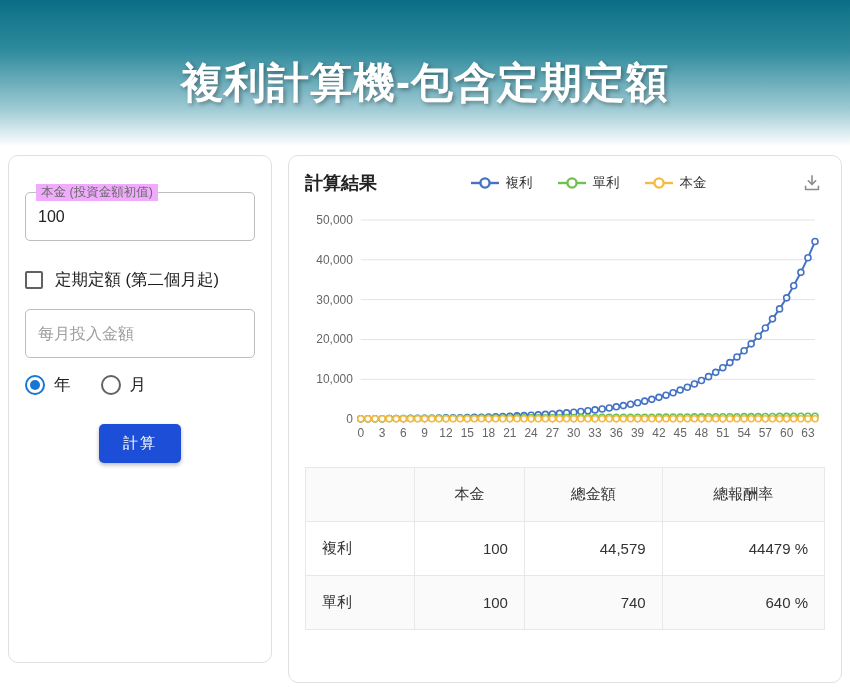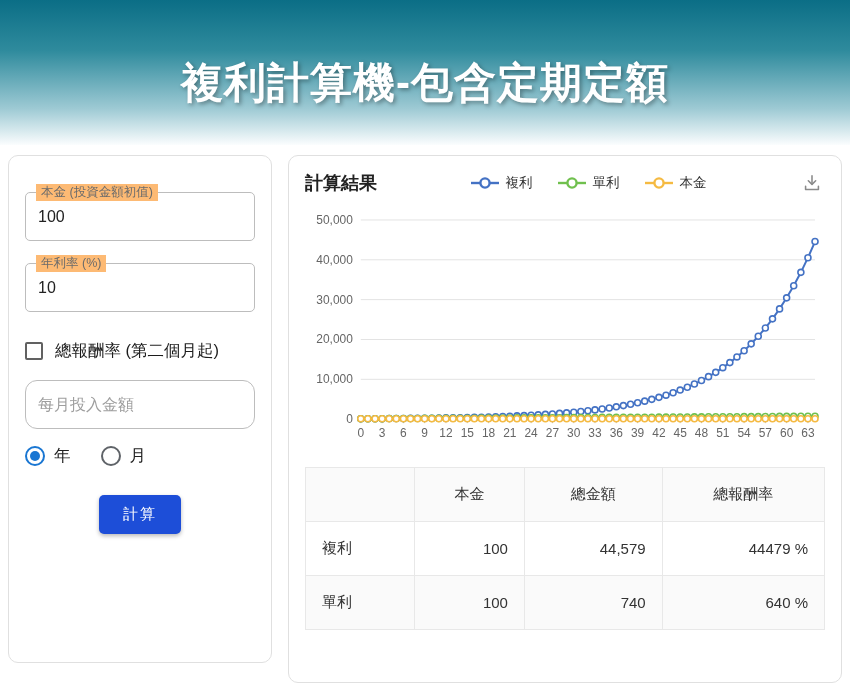--- a/index.html
+++ b/index.html
@@ -22,30 +22,30 @@
   }
   
   .content { display:flex; gap:16px; padding:10px 8px 0; align-items:flex-start; }
   .card { border:1px solid #e0e0e0; border-radius:10px; background:#fff; }
   .card-left { width:264px; padding:14px 16px 22px; min-height:508px; }
   .card-right { flex:1; padding:14px 16px 8px; min-height:528px; }
   
   .form-title { margin:4px 0 4px; font-size:23px; font-weight:bold; color:#111; }
   .field { position:relative; border:1px solid #bdbdbd; border-radius:5px; margin-top:22px; }
   .field label {
-    position:absolute; top:-9px; left:10px; background:#fdba74; padding:0 5px;
+    position:absolute; top:-9px; left:10px; background:#f0abfc; padding:0 5px;
     font-size:12.5px; color:#6b6b6b; white-space:nowrap;
   }
   .field input {
     width:100%; border:0; outline:none; background:transparent;
     padding:15px 12px 14px; font-size:16px; color:#222; border-radius:5px;
     font-family:inherit;
   }
   .field input::placeholder { color:#9e9e9e; }
-  .field.no-label { margin-top:18px;border-radius:12px; }
+  .field.no-label { margin-top:18px; }
   .checkbox-row {
     margin-top:28px; display:flex; align-items:center; gap:12px;
     font-size:16.5px; color:#1c1c1c; cursor:pointer;
   }
   .checkbox-box {
     width:18px; height:18px; border:2px solid #616161; border-radius:2px;
     flex:0 0 auto; background:#fff;
   }
   .freq-label { margin-top:22px; font-size:15px; color:#5f6368; }
   .radio-row { margin-top:16px; display:flex; gap:30px; }
@@ -90,29 +90,25 @@
 
 <main class="content">
 
   <section class="card card-left">
 
     <div class="field">
       <label>本金 (投資金額初值)</label>
       <input type="text" value="100" style="">
     </div>
 
-    <div class="field">
-      <label>年利率 (%)</label>
-      <input type="text" value="10" style="">
-    </div>
 
 
     <div class="checkbox-row">
       <span class="checkbox-box"></span>
-      <span>總報酬率 (第二個月起)</span>
+      <span>定期定額 (第二個月起)</span>
     </div>
 
     <div class="field no-label">
       <input type="text" placeholder="每月投入金額" style="">
     </div>
 
 
     <div class="radio-row">
       <label class="radio-option">
         <span class="radio-circle checked">

